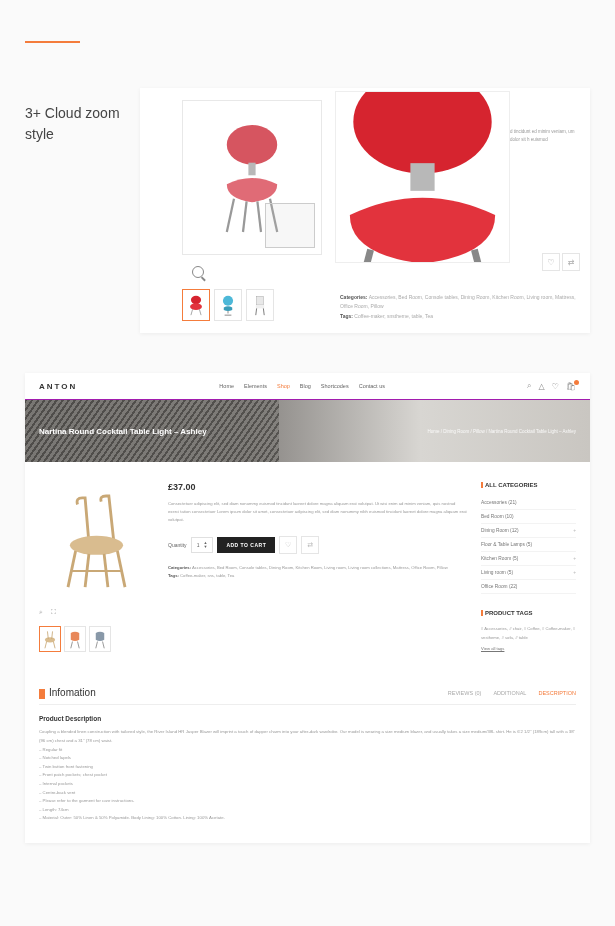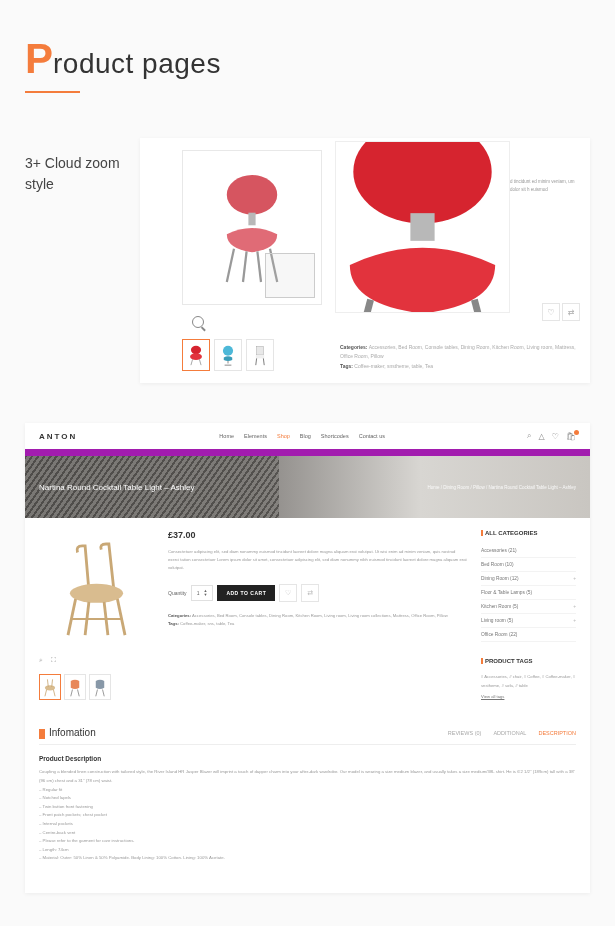--- a/index.html
+++ b/index.html
@@ -24,33 +24,33 @@
 .action-icons{position:absolute;right:10px;bottom:62px;display:flex;gap:2px}
 .action-icons span{width:18px;height:18px;border:1px solid #e5e5e5;display:flex;align-items:center;justify-content:center;font-size:8px;color:#aaa}
 .meta-block{position:absolute;left:200px;bottom:12px;right:12px;font-size:5px;color:#888;line-height:1.9}
 .meta-block .lbl{color:#555;font-weight:bold}
 .meta-block .link{color:#aaa}
 .thumbs{position:absolute;left:42px;bottom:12px;display:flex;gap:4px}
 .thumb{width:28px;height:32px;border:1px solid #e5e5e5;display:flex;align-items:center;justify-content:center}
 .thumb.active{border-color:#f47c3c}
 .thumb svg{width:18px;height:22px}
 .preview2{height:470px;font-size:5px;color:#666}
-.topbar{display:flex;align-items:center;justify-content:space-between;padding:8px 14px;border-bottom:7px solid #a21caf}
+.topbar{display:flex;align-items:center;justify-content:space-between;padding:8px 14px;border-bottom:1px solid #a21caf}
 .logo{font-size:8px;font-weight:bold;letter-spacing:2px;color:#333}
 .nav{display:flex;gap:10px;font-size:5.5px}
 .nav span{color:#666}
 .nav .active{color:#f47c3c}
 .topicons{display:flex;gap:7px;font-size:8px;color:#888;align-items:center}
 .cart-badge{position:relative}
 .cart-badge::after{content:'';position:absolute;top:-2px;right:-3px;width:5px;height:5px;background:#f47c3c;border-radius:50%}
 .hero{height:62px;background:linear-gradient(90deg,#7a7876 0%,#888582 40%,#d8d6d2 70%,#c9c6c1 100%);display:flex;align-items:center;justify-content:space-between;padding:0 14px;color:#fff;position:relative;overflow:hidden}
 .hero::before{content:'';position:absolute;left:0;top:0;width:45%;height:100%;background:repeating-linear-gradient(125deg,rgba(60,58,55,0.7) 0px,rgba(60,58,55,0.7) 2px,rgba(120,118,114,0.6) 2px,rgba(120,118,114,0.6) 5px)}
-.hero-title{font-size:8px;font-weight:400;position:relative;z-index:1}
+.hero-title{font-size:8px;font-weight:700;position:relative;z-index:1}
 .breadcrumb{font-size:4.5px;position:relative;z-index:1;opacity:0.9}
-.body2{display:flex;padding:12px 14px;gap:14px}
+.body2{display:flex;padding:20px 14px;gap:14px}
 .left-col{width:115px}
 .mid-col{flex:1}
 .right-col{width:95px}
 .prod-img{width:115px;height:120px;display:flex;align-items:center;justify-content:center}
 .img-actions{display:flex;gap:8px;margin-top:6px;font-size:7px;color:#999}
 .thumbs2{display:flex;gap:3px;margin-top:10px}
 .thumbs2 .thumb{width:22px;height:26px}
 .price{font-size:9px;font-weight:bold;color:#333;margin-bottom:8px}
 .desc{font-size:4.2px;color:#999;line-height:1.9;margin-bottom:12px}
 .qty-row{display:flex;align-items:center;gap:4px;margin-bottom:10px}
@@ -75,23 +75,20 @@
 .tabs{margin-left:auto;display:flex;gap:12px;font-size:5.5px}
 .tabs span{color:#aaa}
 .tabs .active{color:#f47c3c}
 .pd-title{font-size:6.5px;font-weight:bold;color:#333;margin-bottom:6px}
 .pd-text{font-size:4.3px;color:#999;line-height:2}
 </style>
 </head>
 <body>
 
 <div class="page">
-  <div class="heading">
-    <span class="p">P</span><span class="rest">roduct pages</span>
-  </div>
   <div class="underline"></div>
 
   <div class="feature-row">
     <div class="feature-label">3+ Cloud zoom style</div>
     <div class="feature-preview preview1">
       <div class="zoom-main">
         <svg class="chair-svg" viewBox="0 0 100 130">
           <ellipse cx="50" cy="28" rx="28" ry="22" fill="#d65560"></ellipse>
           <rect x="46" y="48" width="8" height="14" fill="#b8b8b8"></rect>
           <path d="M22 72 Q50 58 78 72 Q78 88 50 92 Q22 88 22 72" fill="#e06b76"></path>

